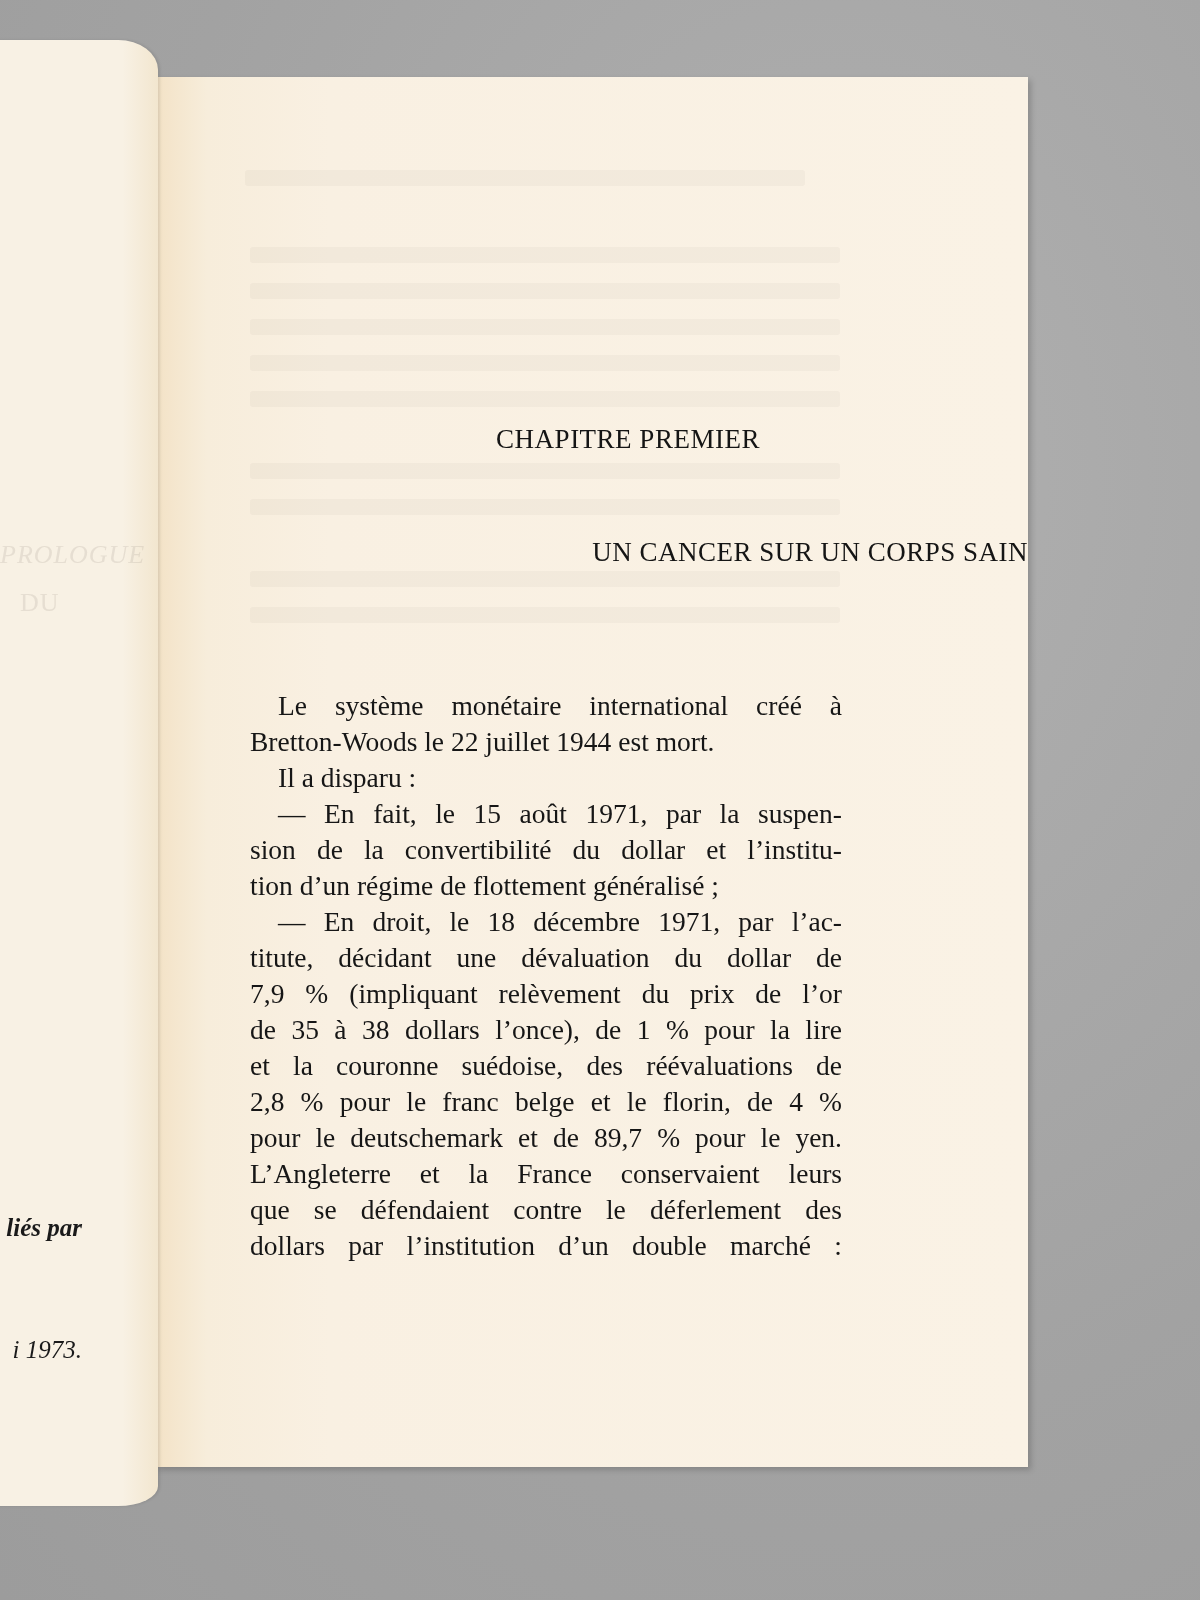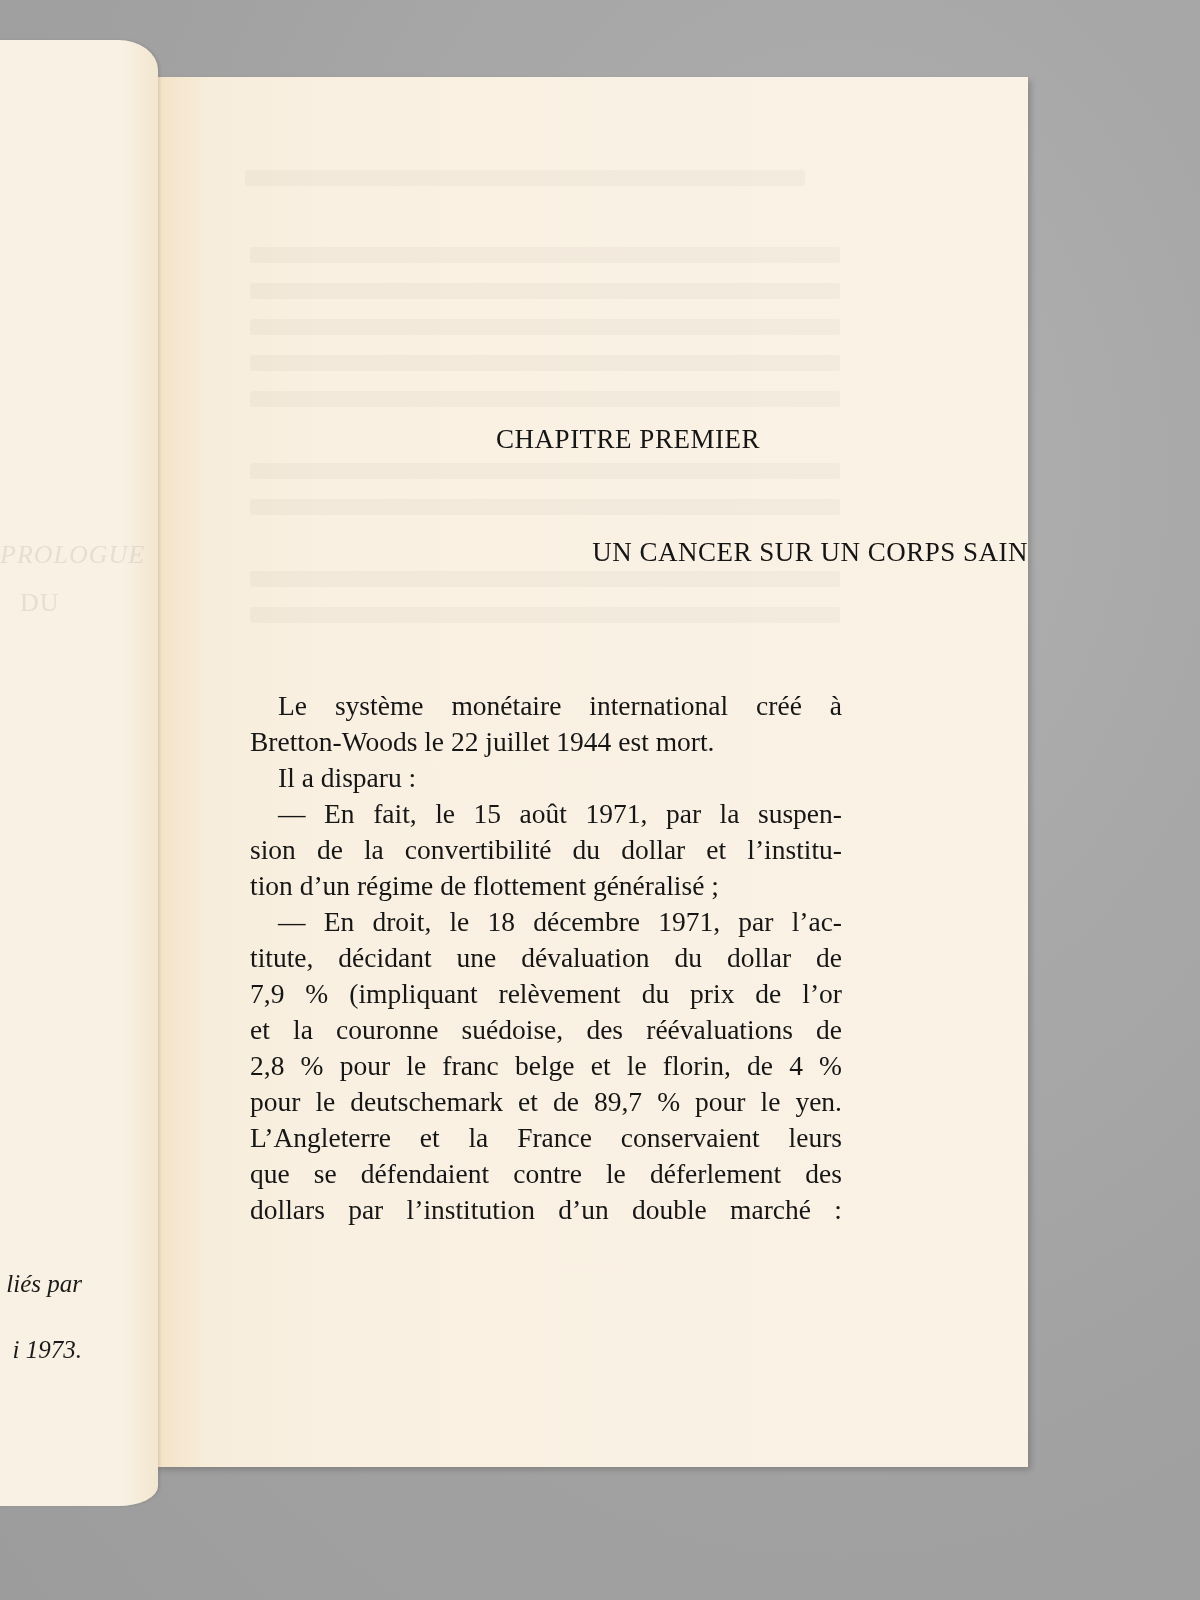--- a/index.html
+++ b/index.html
@@ -56,21 +56,21 @@
     .body-text .line.indent { padding-left: 28px; }
     .body-text .line.last { text-align-last: left; }
     .body-text .line span { white-space: normal; }
   </style>
 </head>
 <body>
 
 <div class="left-page">
   <div class="ghost" style="left:20px; top:500px;font-style:italic;">PROLOGUE</div>
   <div class="ghost" style="left:40px; top:548px;">DU</div>
-  <div class="italic-text" style="top:1230px;">liés par</div>
+  <div class="italic-text" style="top:1174px;font-weight:bold;">liés par</div>
   <div class="italic-text" style="top:1296px;">i 1973.</div>
 </div>
 
 <div class="right-page">
   <div>
     <div class="bleed-line" style="left:90px; top:93px; width:560px;"></div>
     <div class="bleed-line" style="left:95px; top:170px; width:590px;"></div>
     <div class="bleed-line" style="left:95px; top:206px; width:590px;"></div>
     <div class="bleed-line" style="left:95px; top:242px; width:590px;"></div>
     <div class="bleed-line" style="left:95px; top:278px; width:590px;"></div>
@@ -87,20 +87,21 @@
   <div class="body-text" id="body-text">
       <div class="line indent"><span>Le système monétaire international créé à</span></div>
       <div class="line last"><span>Bretton-Woods le 22 juillet 1944 est mort.</span></div>
       <div class="line indent last"><span>Il a disparu :</span></div>
       <div class="line indent"><span>— En fait, le 15 août 1971, par la suspen-</span></div>
       <div class="line"><span>sion de la convertibilité du dollar et l’institu-</span></div>
       <div class="line last"><span>tion d’un régime de flottement généralisé ;</span></div>
       <div class="line indent"><span>— En droit, le 18 décembre 1971, par l’ac-</span></div>
       <div class="line"><span>titute, décidant une dévaluation du dollar de</span></div>
       <div class="line"><span>7,9 % (impliquant relèvement du prix de l’or</span></div>
+      <div class="line"><span>de 35 à 38 dollars l’once), de 1 % pour la lire</span></div>
       <div class="line"><span>et la couronne suédoise, des réévaluations de</span></div>
       <div class="line"><span>2,8 % pour le franc belge et le florin, de 4 %</span></div>
       <div class="line"><span>pour le deutschemark et de 89,7 % pour le yen.</span></div>
       <div class="line"><span>L’Angleterre et la France conservaient leurs</span></div>
       <div class="line"><span>que se défendaient contre le déferlement des</span></div>
       <div class="line"><span>dollars par l’institution d’un double marché :</span></div>
     </div>
 </div>
 
 </body></html>

